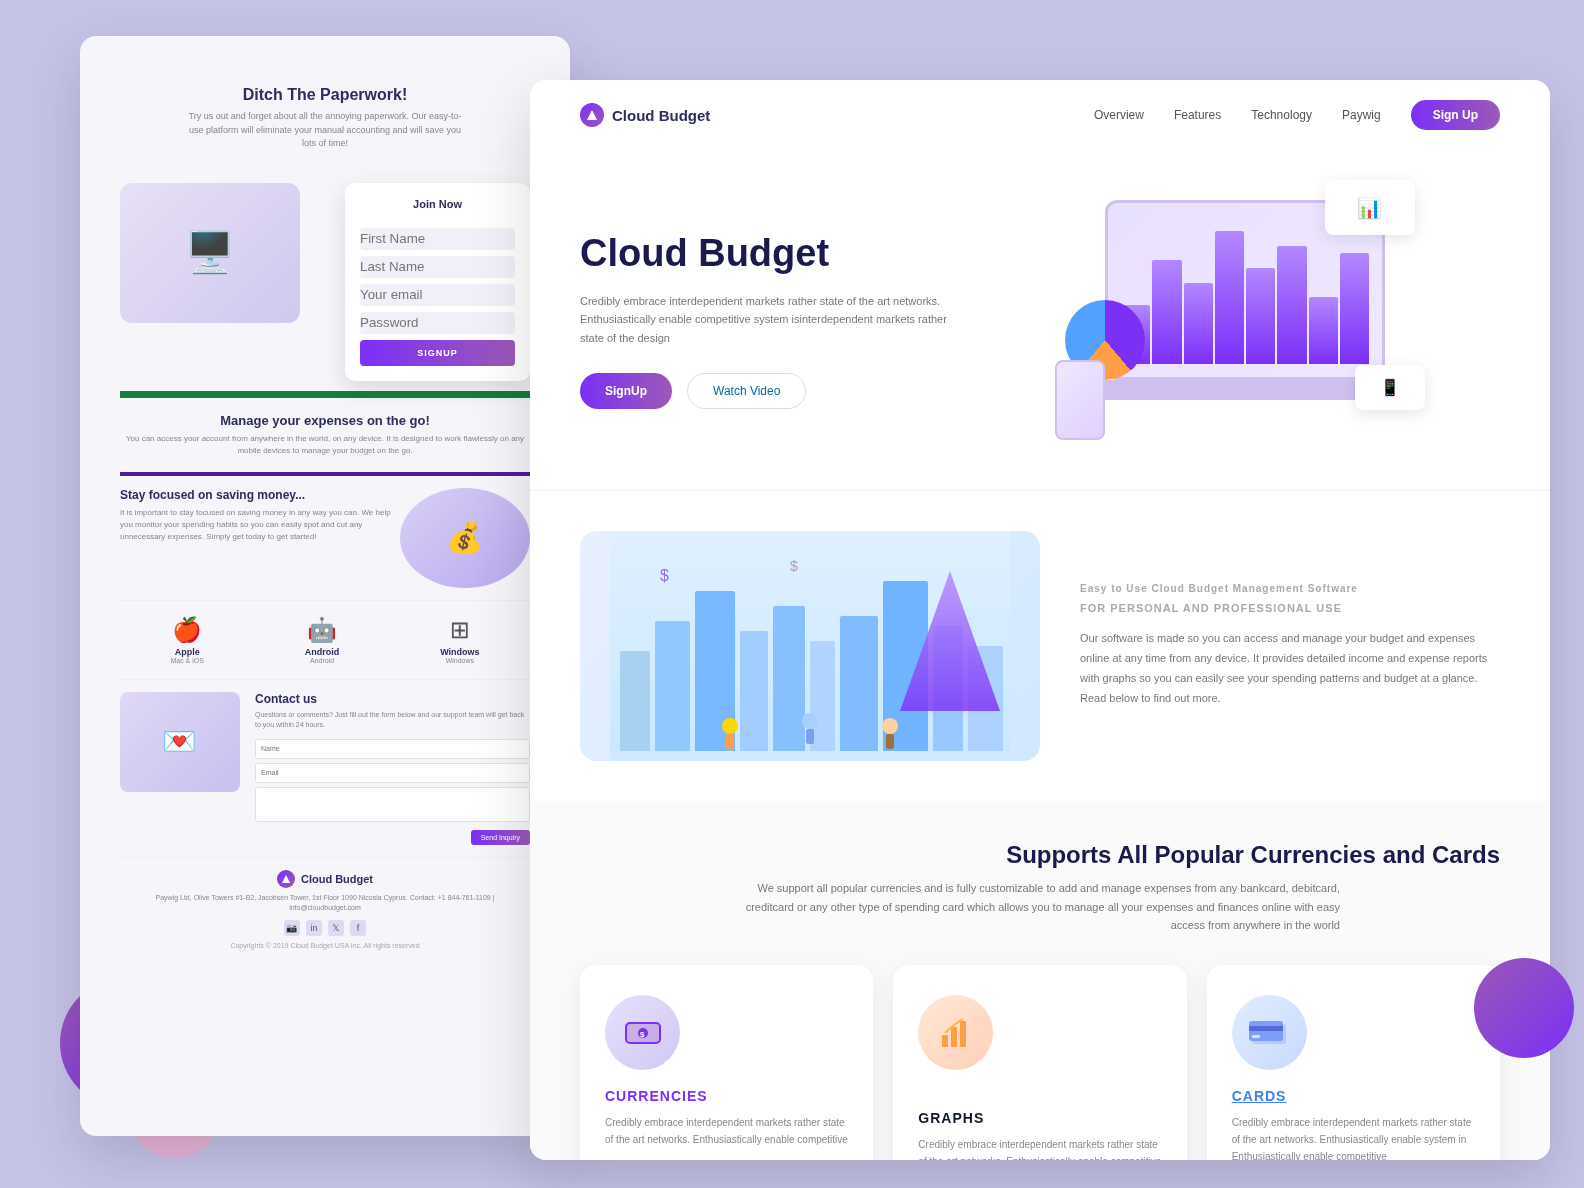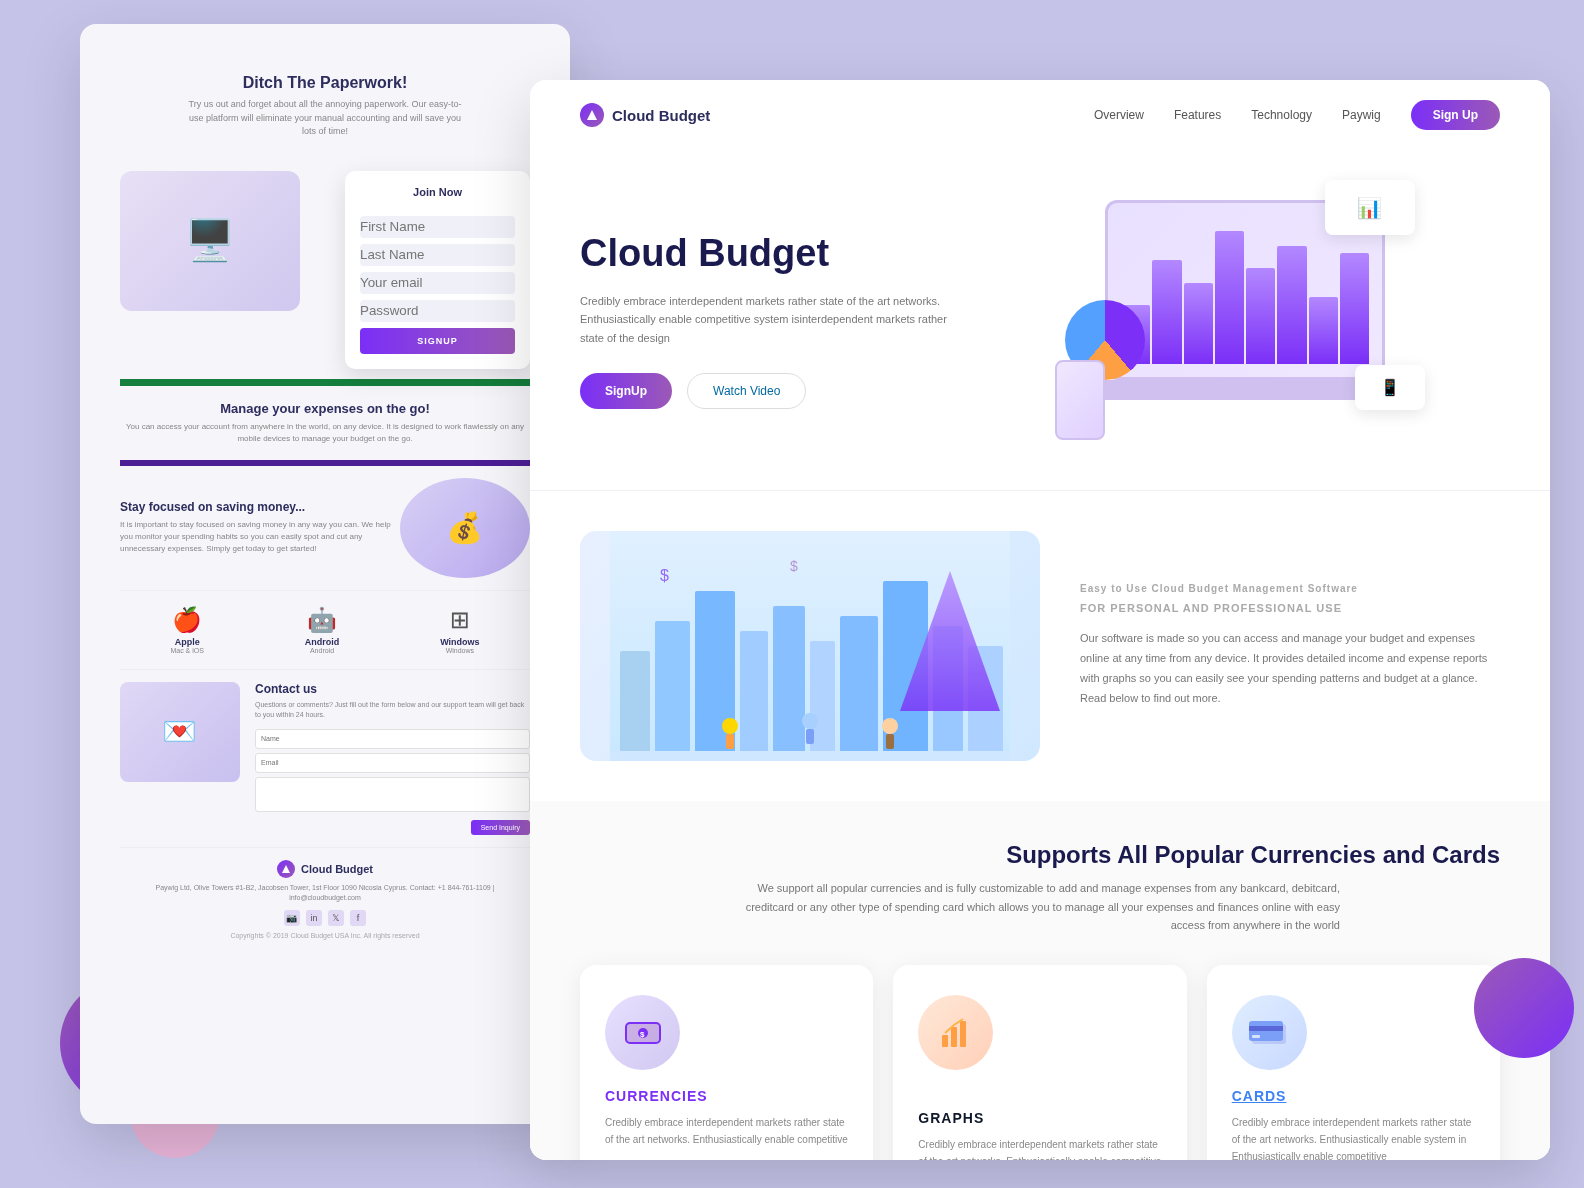--- a/index.html
+++ b/index.html
@@ -41,21 +41,21 @@
       height: 100px;
       border-radius: 50%;
       background: linear-gradient(135deg, #9b59b6, #7b2ff7);
       z-index: 5;
     }
 
     
     .left-panel {
       position: absolute;
       left: 80px;
-      top: 24px;
+      top: 36px;
       width: 490px;
       height: 1100px;
       background: #f5f5fa;
       border-radius: 16px;
       overflow: hidden;
       box-shadow: 0 20px 60px rgba(0,0,0,0.15);
       z-index: 2;
     }
 
     .left-panel-inner {
@@ -164,24 +164,23 @@
     }
     .left-section-sub {
       font-size: 8px;
       color: #888;
       line-height: 1.5;
     }
 
     
     .left-focused {
       display: flex;
-      align-items: center;
       gap: 1px;
       padding: 12px 0;
-      border-top: 6px solid #4c1d95;
+      border-top: 4px solid #4c1d95;
     }
     .left-focused-text {
       flex: 1;
     }
     .left-focused-title {
       font-size: 12px;
       font-weight: 700;
       color: #2d2d5e;
       margin-bottom: 5px;
     }

